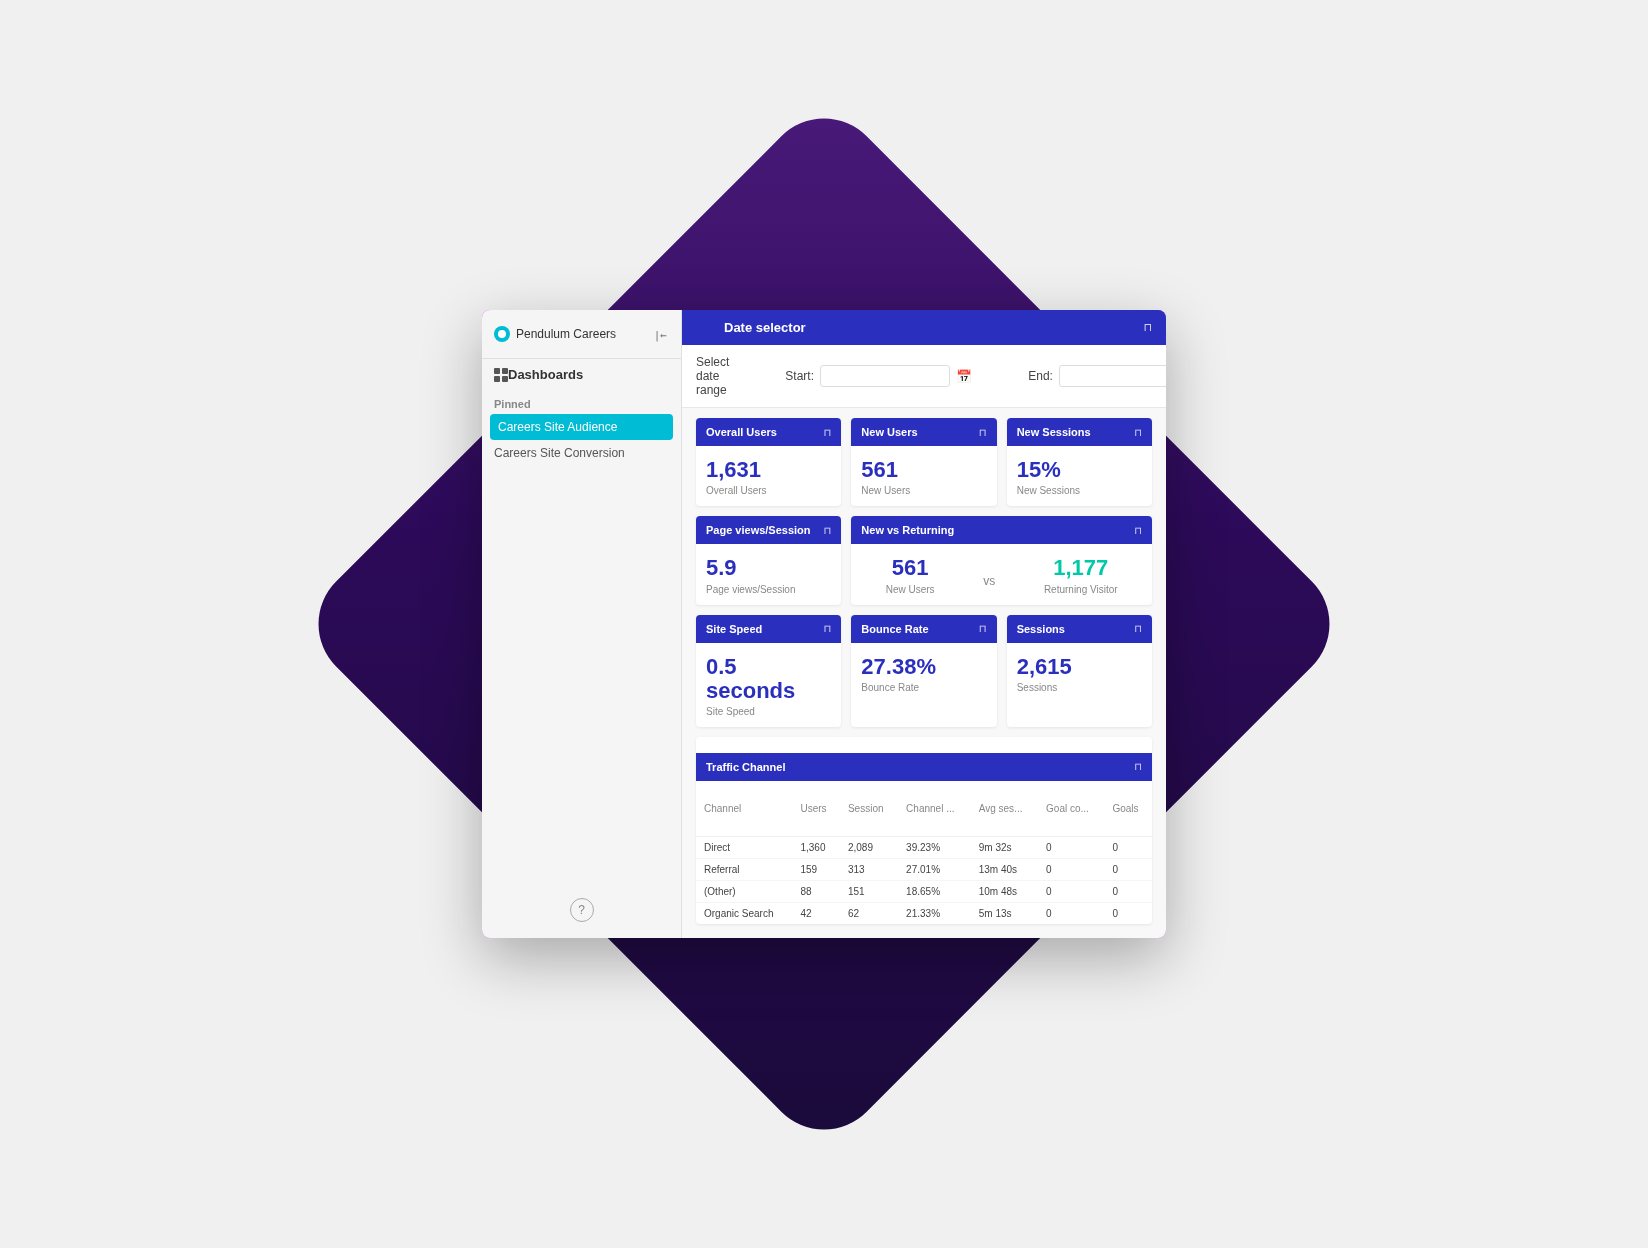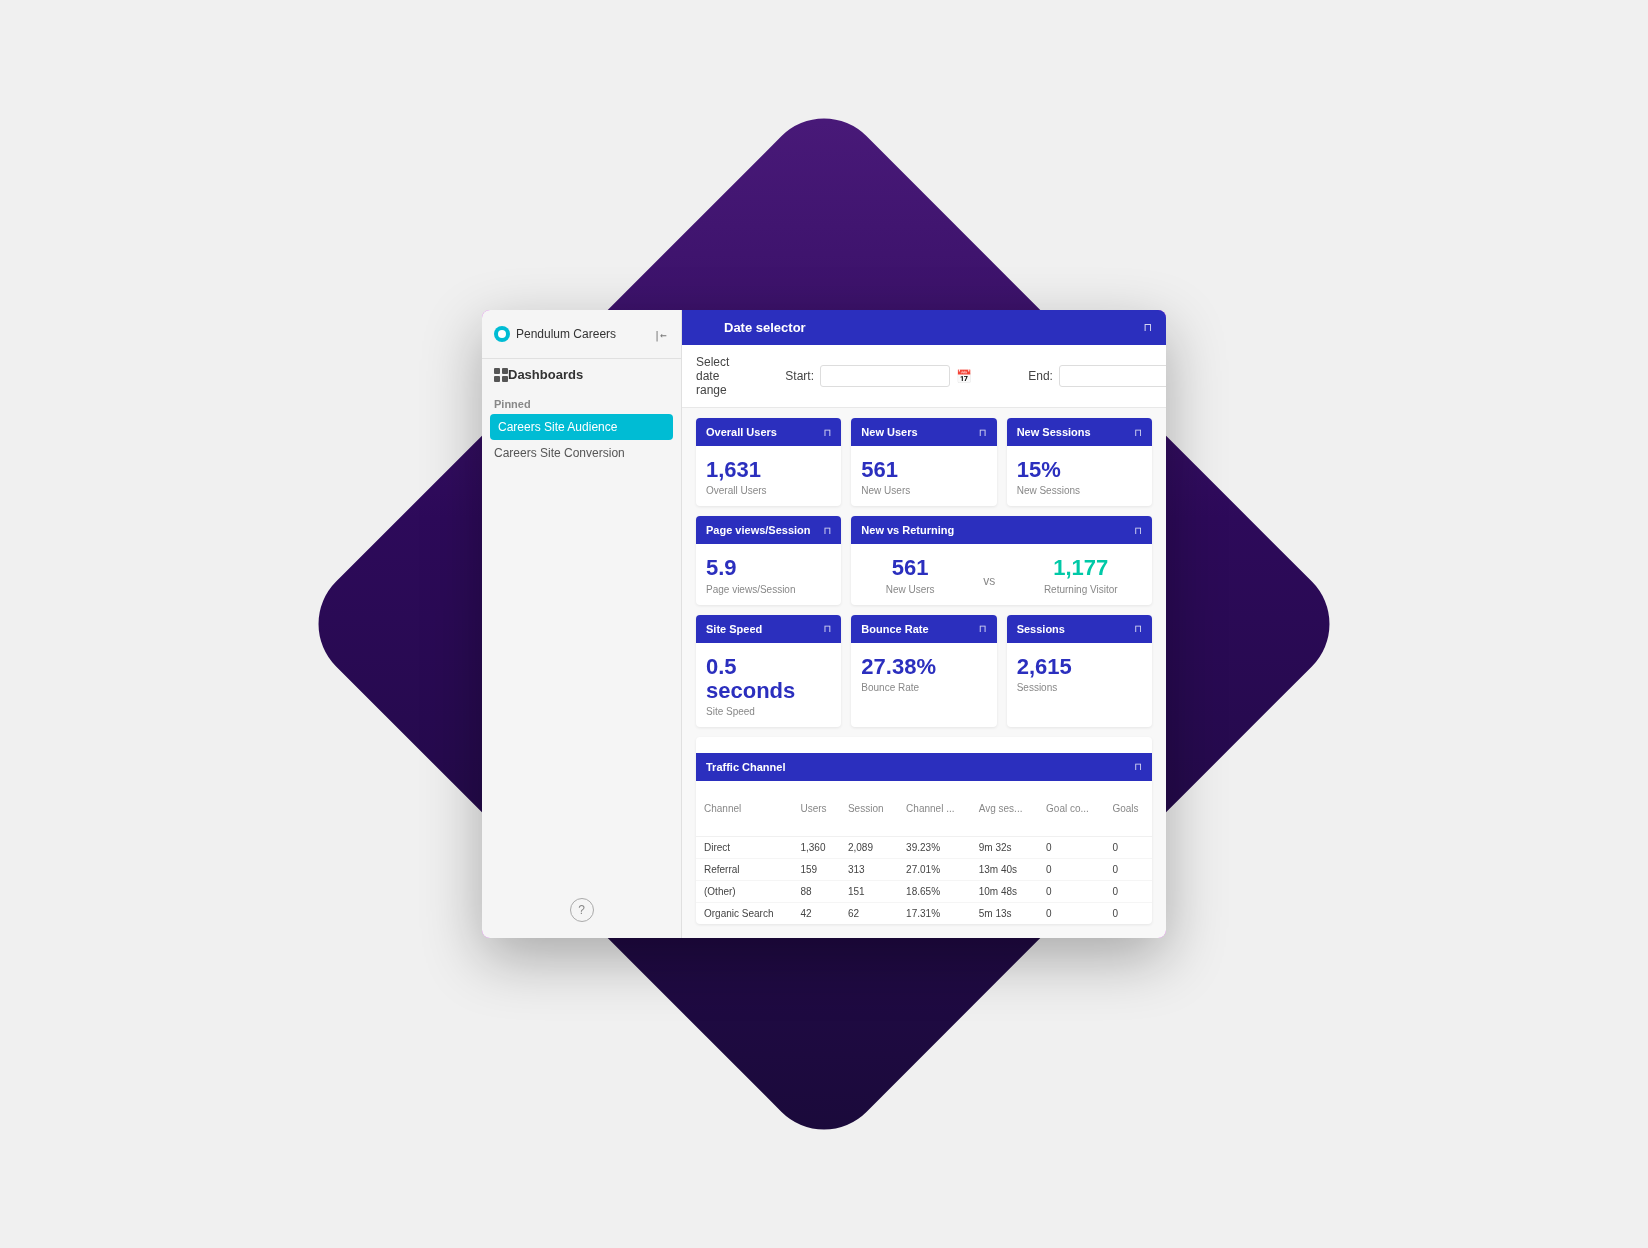--- a/index.html
+++ b/index.html
@@ -577,21 +577,21 @@
                 <td>151</td>
                 <td>18.65%</td>
                 <td>10m 48s</td>
                 <td>0</td>
                 <td>0</td>
               </tr>
               <tr>
                 <td>Organic Search</td>
                 <td>42</td>
                 <td>62</td>
-                <td>17.31%</td>
+                <td>21.33%</td>
                 <td>5m 13s</td>
                 <td>0</td>
                 <td>0</td>
               </tr>
             </tbody>
         </table>
       </div>
     </div>
 
   </div>

